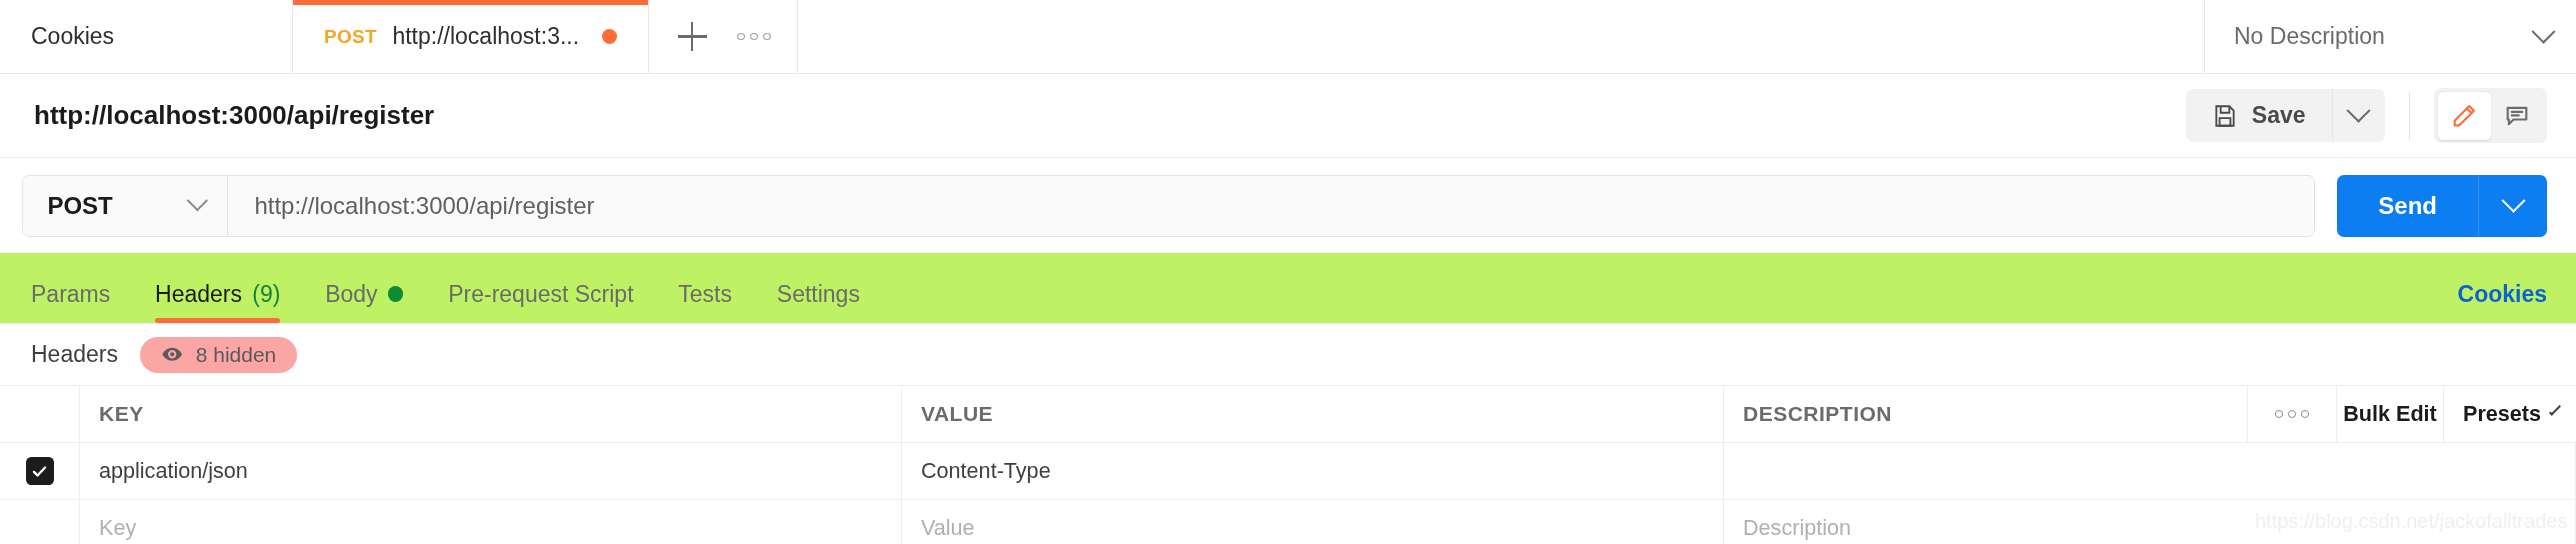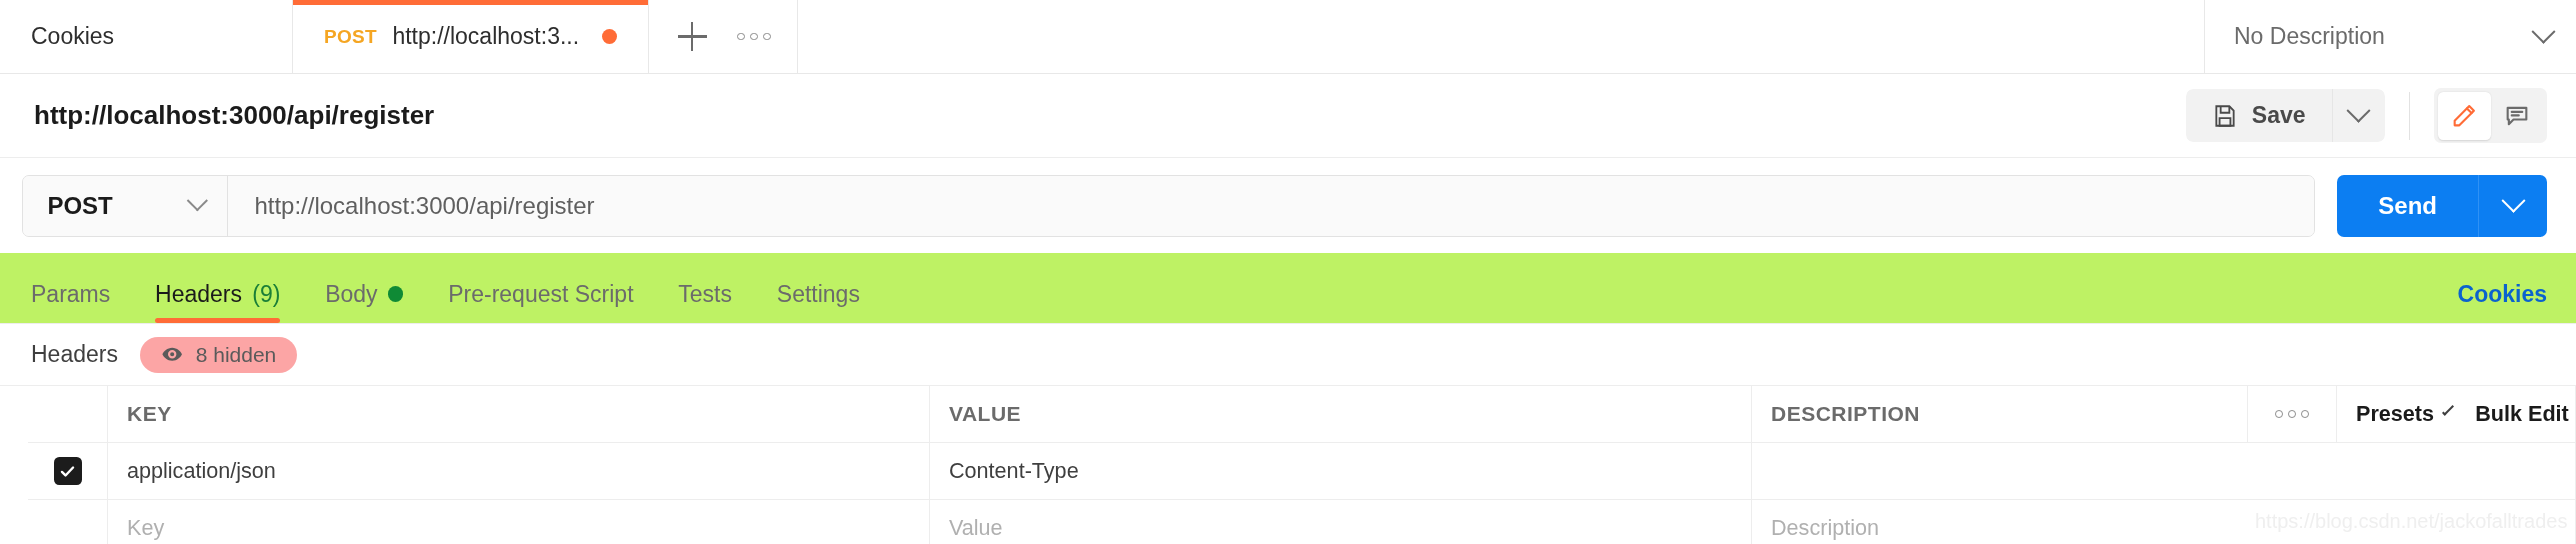--- a/index.html
+++ b/index.html
@@ -229,21 +229,21 @@
   .hidden-pill {
     display:flex; align-items:center; gap:12px;
     background:#fca5a5; border-radius:19px;
     padding: 6px 21px;
     font-size:21px; color:#5a5a5a;
     cursor:pointer;
   }
   .eye-ic { display:block; }
 
   
-  .tablewrap { flex:1 1 auto; position:relative; overflow:hidden; background:#fff;margin-left:28px; }
+  .tablewrap { flex:1 1 auto; position:relative; overflow:hidden; background:#fff; }
   .trow { display:flex; align-items:stretch; border-bottom: 1.7px solid #ededed; }
   .trow.head { height:57px; }
   .trow.body { height:57px; }
   .cell {
     display:flex; align-items:center;
     border-right: 1.7px solid #ededed;
     padding: 0 19px;
     font-size:21.6px; color:#3f3f3f;
     overflow:hidden; white-space:nowrap;
   }
@@ -411,25 +411,25 @@
       <div class="cell key th">KEY</div>
       <div class="cell val th">VALUE</div>
       <div class="cell desc th">DESCRIPTION</div>
       <div class="cell act-dots">
         <span class="dots-icon">
             <i></i>
             <i></i>
             <i></i>
           </span>
       </div>
+      <div class="cell act-bulk">Bulk Edit</div>
       <div class="cell act-presets">
         <span>Presets</span>
         <span class="chev"></span>
       </div>
-      <div class="cell act-bulk">Bulk Edit</div>
     </div>
 
     <div class="trow body">
       <div class="cell chk">
         <span class="ckbox">
           <svg width="19" height="19" viewBox="0 0 24 24" fill="none" stroke="#ffffff" stroke-width="3" stroke-linecap="round" stroke-linejoin="round">
             <path d="M5 12.5l4.5 4.5L19 7"></path>
           </svg>
         </span>
       </div>

